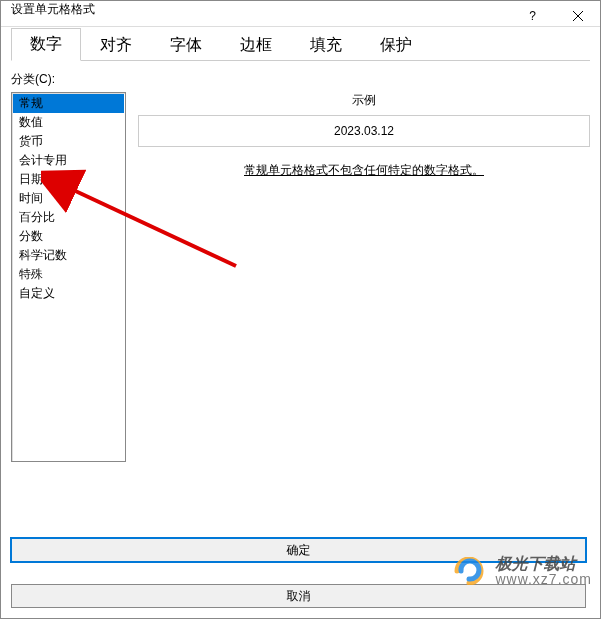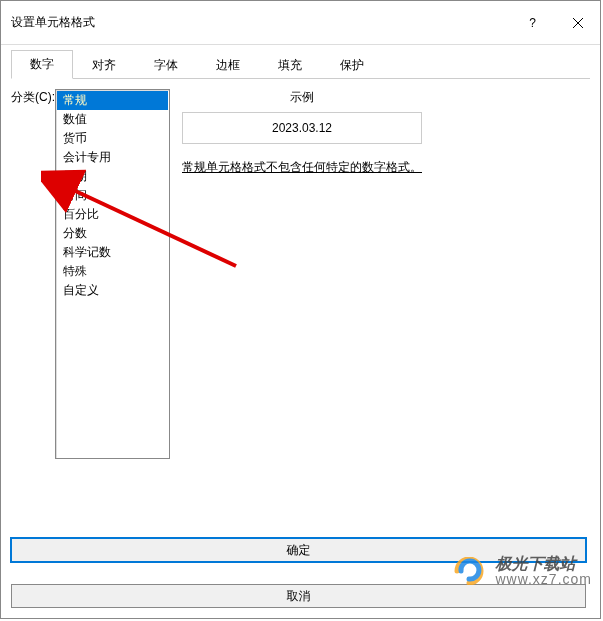--- a/index.html
+++ b/index.html
@@ -15,23 +15,22 @@
   .dialog {
     border: 1px solid #888;
     width: 601px;
     height: 619px;
     position: relative;
     background: #fff;
     display: flex;
     flex-direction: column;
   }
   .titlebar {
-    height: 44px;
-    display: flex;
-    align-items: center;
+    height: 26px;
+    display: flex;
     padding-left: 10px;
     background: #fff;
     border-bottom: 1px solid #ddd;
   }
   .titlebar .title { flex: 1; font-size: 12px; color: #000; }
   .titlebar .winbtn {
     width: 45px;
     height: 29px;
     display: flex;
     align-items: center;
@@ -47,37 +46,37 @@
     position: relative;
   }
   .tabs {
     display: flex;
     border-bottom: 1px solid #ccc;
     height: 26px;
     align-items: flex-end;
   }
   .tab {
     padding: 5px 18px;
-    font-size: 12px;
+    font-size: 16px;
     border: 1px solid transparent;
     border-bottom: none;
     position: relative;
     top: 1px;
     cursor: pointer;
     text-align: center;
   }
   .tab.active {
     border: 1px solid #ccc;
     border-bottom: 1px solid #fff;
     background: #fff;
   }
   .pane {
     flex: 1;
     display: flex;
-    flex-direction: row;
+    flex-direction: column;
     padding-top: 10px;
   }
   .category-label {
     font-size: 12px;
     margin-bottom: 4px;
   }
   .main-row {
     display: flex;
     gap: 12px;
     height: 370px;
@@ -92,21 +91,21 @@
     padding: 1px;
   }
   .listitem {
     padding: 1px 6px 2px 6px;
     font-size: 12px;
     cursor: pointer;
     line-height: 16px;
   }
   .listitem.selected {
     background: #0078d7;
-    color: #fef9c3;
+    color: #000000;
     font-family: Liberation Serif, serif;
   }
   .right-col {
     flex: 1;
     display: flex;
     flex-direction: column;
     text-align: center;
   }
   .sample-label {
     font-size: 12px;

